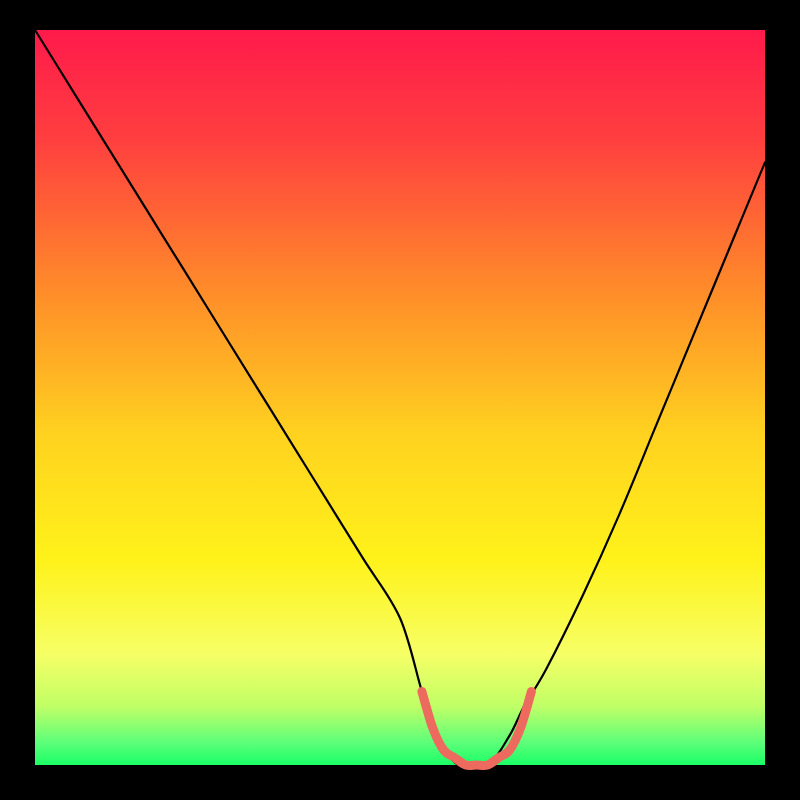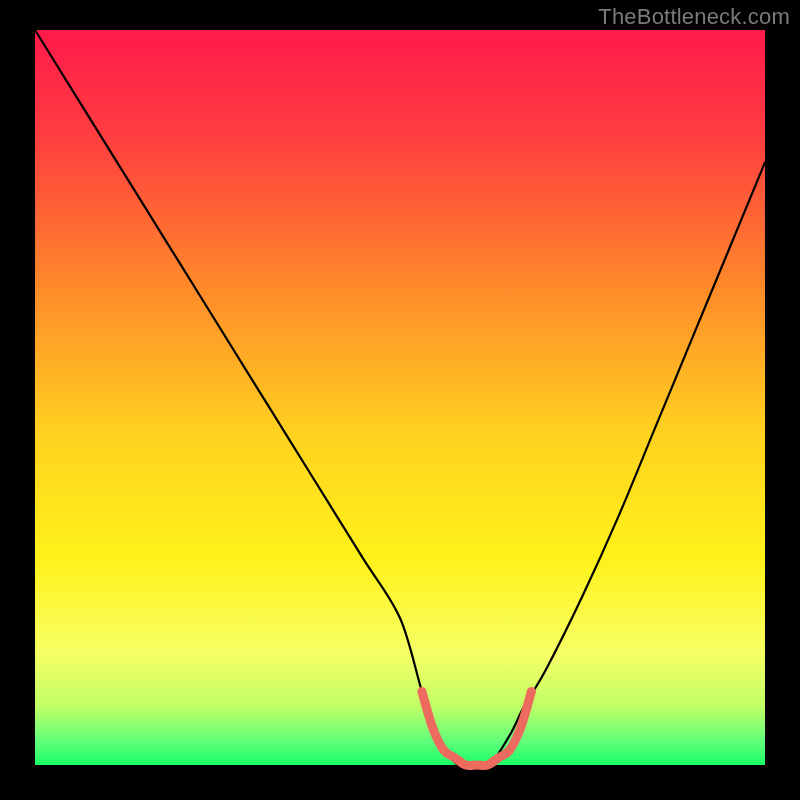--- a/index.html
+++ b/index.html
@@ -29,21 +29,20 @@
     letter-spacing: 0.2px;
   }
   svg {
     display: block;
   }
 </style>
 </head>
 <body>
 
 <div class="frame">
-  <div class="watermark">TheBottleneck.com</div>
 
   <svg id="chart-svg" width="800" height="800" viewBox="0 0 800 800">
     <defs>
       <linearGradient id="bg-grad" x1="0" y1="0" x2="0" y2="1">
           <stop offset="0%" stop-color="#ff1a4b"></stop>
           <stop offset="15%" stop-color="#ff3f3f"></stop>
           <stop offset="35%" stop-color="#ff8a2a"></stop>
           <stop offset="55.00000000000001%" stop-color="#ffd21f"></stop>
           <stop offset="72%" stop-color="#fff21a"></stop>
           <stop offset="85%" stop-color="#f6ff66"></stop>

